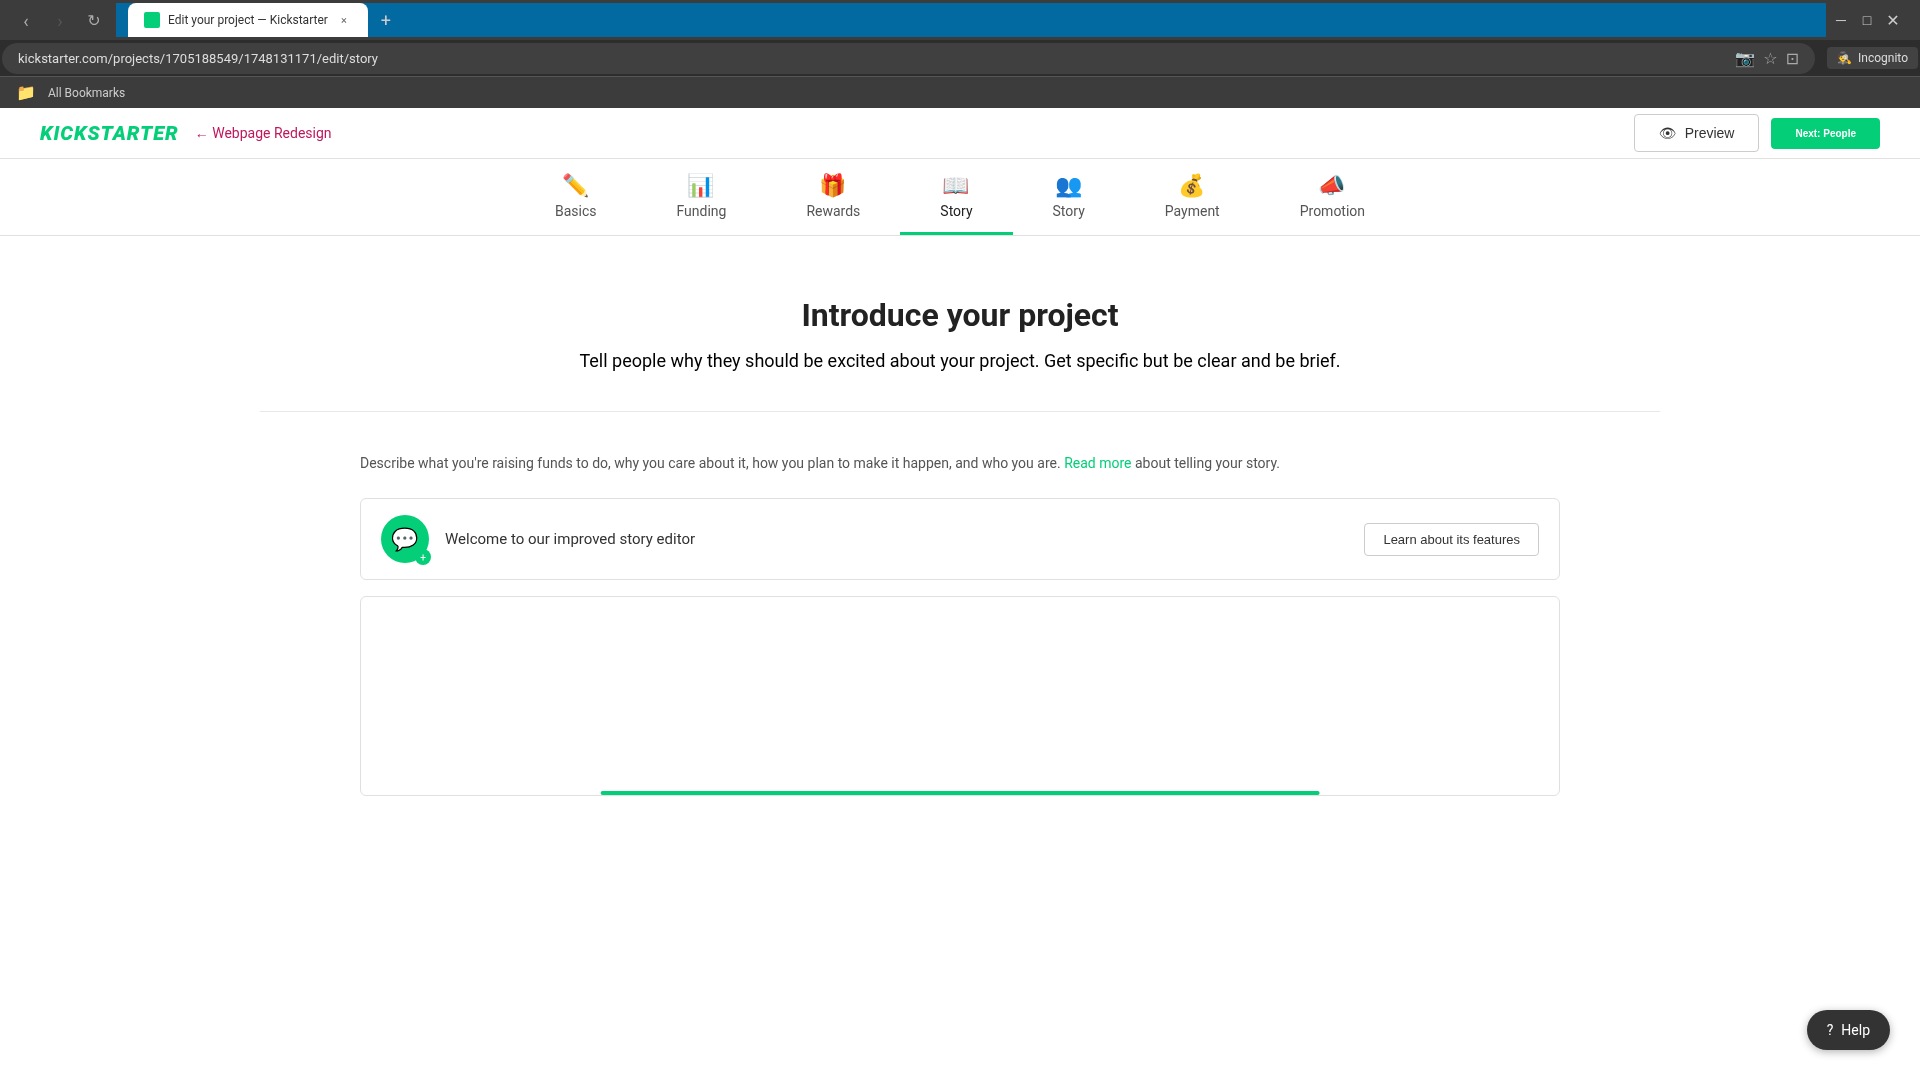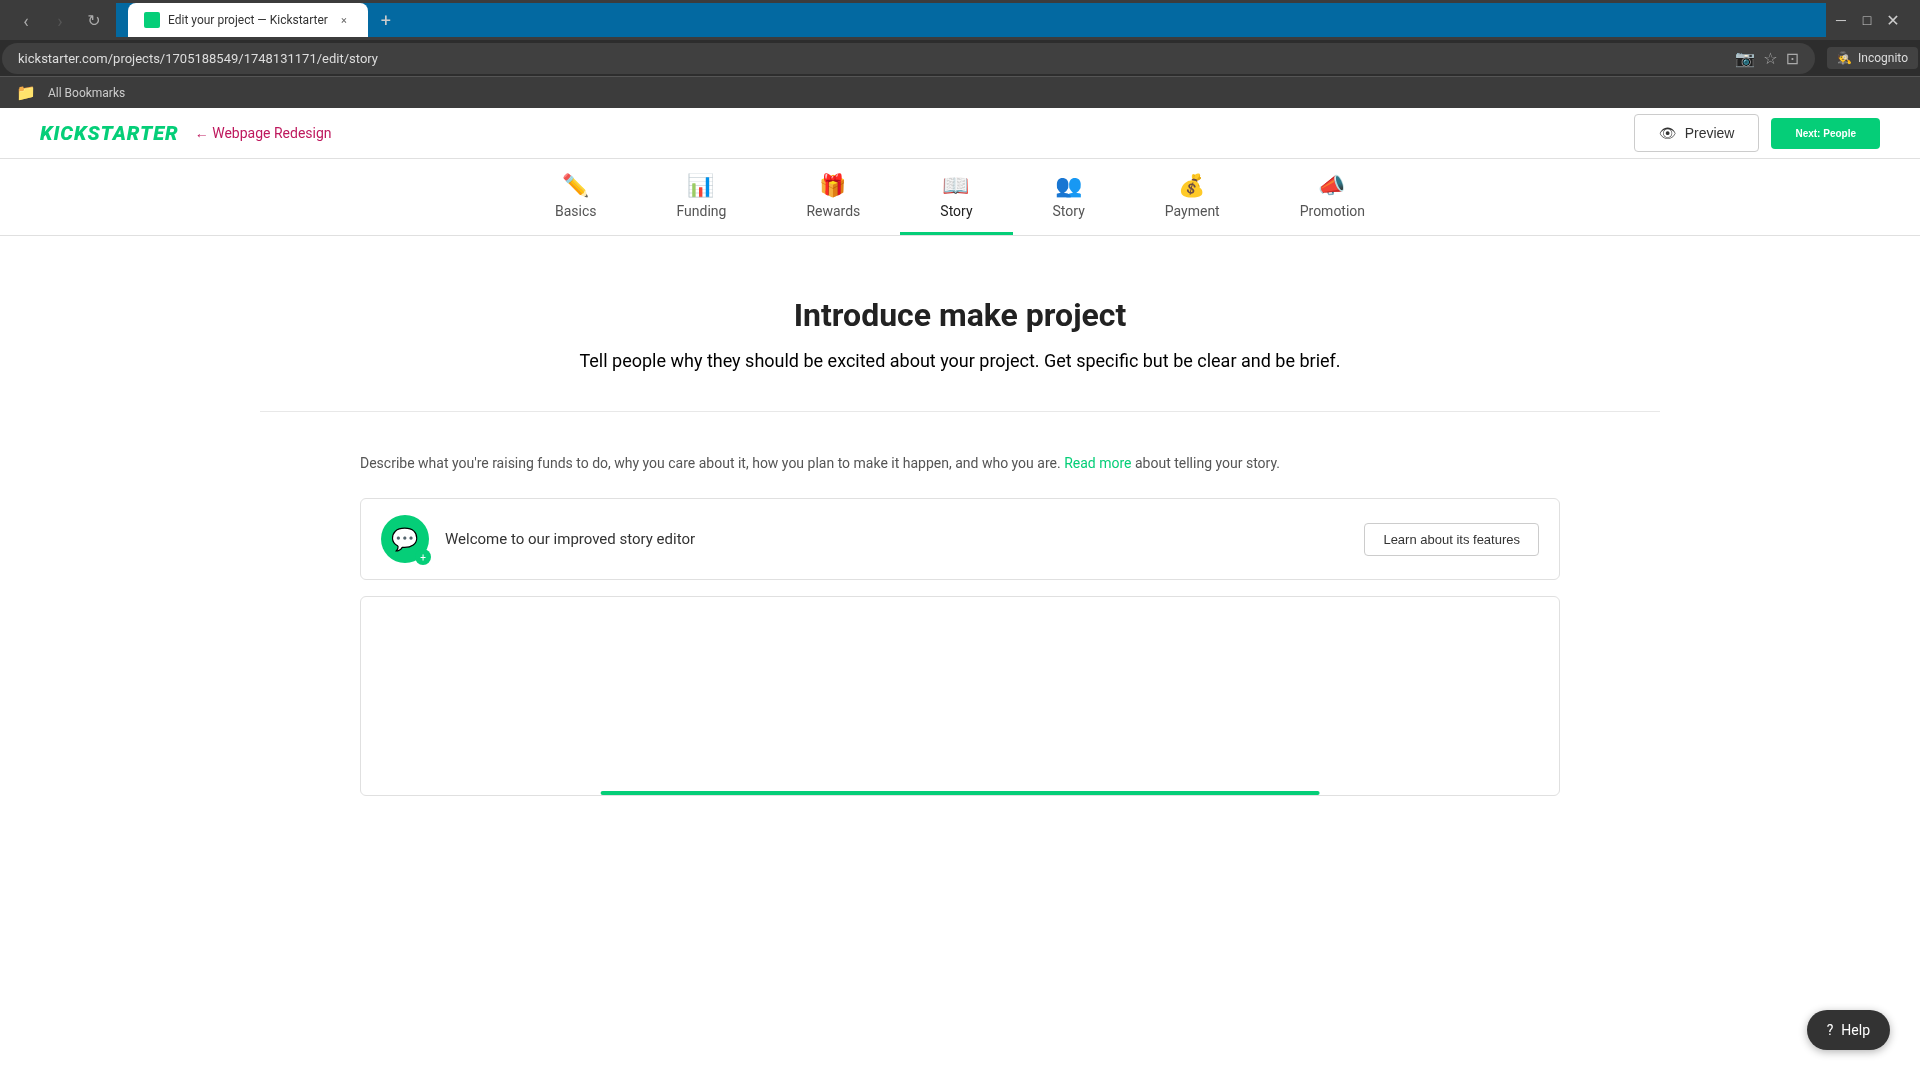--- a/index.html
+++ b/index.html
@@ -471,21 +471,21 @@
   </div>
   <div class="nav-tab">
     <span class="nav-tab-icon">📣</span>
     <span>Promotion</span>
   </div>
 </div>
 
 <div class="main-content">
 
   <div class="page-header">
-    <h1 class="page-title">Introduce make project</h1>
+    <h1 class="page-title">Introduce your project</h1>
     <p class="page-subtitle">Tell people why they should be excited about your project. Get specific but be clear and be brief.</p>
   </div>
 
   <hr class="divider">
 
   <div class="story-section">
     <p class="section-desc">
       <span>Describe what you're raising funds to do, why you care about it, how you plan to make it happen, and who you are.</span>
       <a href="#">Read more</a>
       <span> about telling your story.</span>

